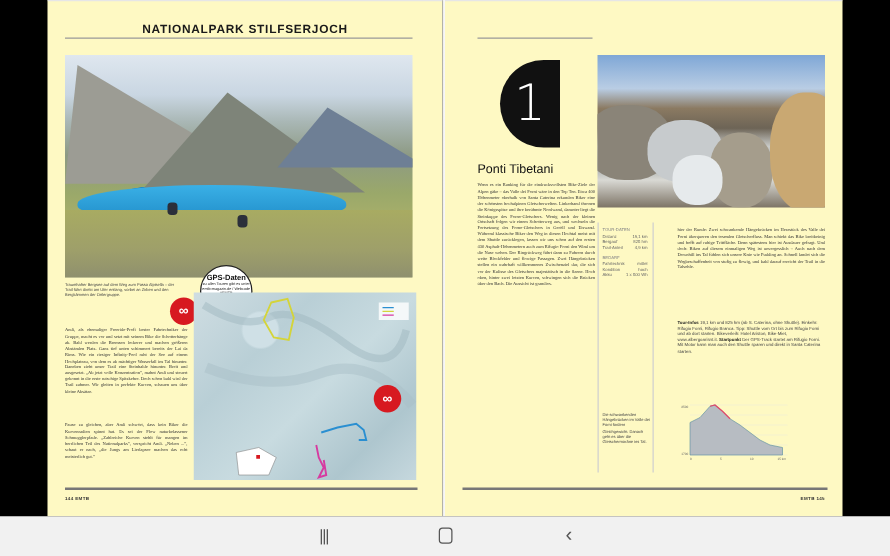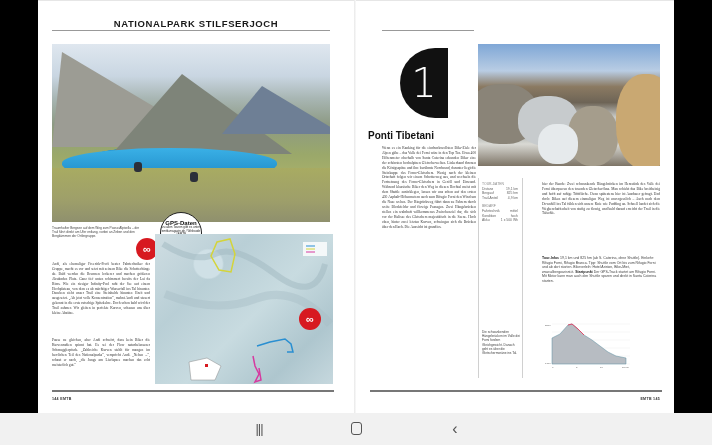--- a/index.html
+++ b/index.html
@@ -1,18 +1,18 @@
 <!DOCTYPE html>
 <html><head>
 <meta charset="utf-8">
 <style>
   html, body { margin:0; padding:0; }
   body { width:712px; height:445px; background:#000; position:relative; overflow:hidden; font-family:"Liberation Sans", sans-serif; }
   .viewer { position:absolute; left:0; top:0; width:712px; height:413px; background:#000; }
-  .page { position:absolute; top:0; height:413px; background:#ffffff; overflow:hidden; }
+  .page { position:absolute; top:0; height:413px; background:#fef9c3; overflow:hidden; }
   .page-left { left:38px; width:316px; }
   .page-right { left:356px; width:318px; }
   .gutter { position:absolute; left:354px; top:0; width:2px; height:413px; background:linear-gradient(90deg,#e8e8e8,#fafafa); }
   .topline { position:absolute; top:0; left:0; right:0; height:1px; background:#e6e6e6; }
 
   .header-title { position:absolute; top:18px; left:0; right:0; text-align:center; font-weight:bold; font-size:9.5px; letter-spacing:0.6px; color:#1a1a1a; }
   .header-rule { position:absolute; top:30px; height:1px; background:#999; }
 
   .photo { position:absolute; overflow:hidden; }
   .photo-lake { left:14px; top:44px; width:278px; height:178px;
@@ -39,21 +39,21 @@
   .map svg { position:absolute; left:0; top:0; }
 
   .bodytext { position:absolute; font-family:"Liberation Serif", serif; font-size:3.6px; line-height:4.9px; color:#333; text-align:justify; }
   .bottom-rule { position:absolute; height:1.5px; background:#777; }
   .folio { position:absolute; font-size:3.6px; font-weight:bold; color:#333; letter-spacing:0.3px; }
 
   .big-num { position:absolute; left:44px; top:48px; width:48px; height:70px; background:#111; border-radius:35px 0 0 35px; color:#fff; font-size:40px; font-weight:300; text-align:center; line-height:70px; font-family:"DejaVu Sans", sans-serif; }
   .photo-river { left:122px; top:44px; width:182px; height:122px;
     background: linear-gradient(180deg, #7fa7d6 0%, #b9cde4 22%, #8b7a62 35%, #6d6456 48%, #c9cbc8 60%, #9ea3a2 72%, #d9d9d4 82%, #7d7466 100%); }
   .rock { position:absolute; border-radius:45%; }
-  .article-title { position:absolute; left:12px; top:130px; font-weight:bold; font-size:10px; color:#111; }
+  .article-title { position:absolute; left:26px; top:130px; font-weight:normal; font-size:10px; color:#111; }
 
   .info-box { position:absolute; font-size:3.4px; line-height:4.6px; color:#666; }
   .info-box .h { color:#888; }
   .vrule { position:absolute; width:1px; background:#d0d0d0; }
   .tour-info { position:absolute; font-size:3.5px; line-height:4.6px; color:#444; }
   .tour-info b { color:#1a1a1a; }
   .chart { position:absolute; left:188px; top:320px; width:88px; height:50px; }
 
   .navbar { position:absolute; left:0; top:413px; width:712px; height:32px; background:#f1f1f1; }
   .nav-btn { position:absolute; top:8px; height:16px; color:#555; text-align:center; font-size:13px; line-height:16px; }

